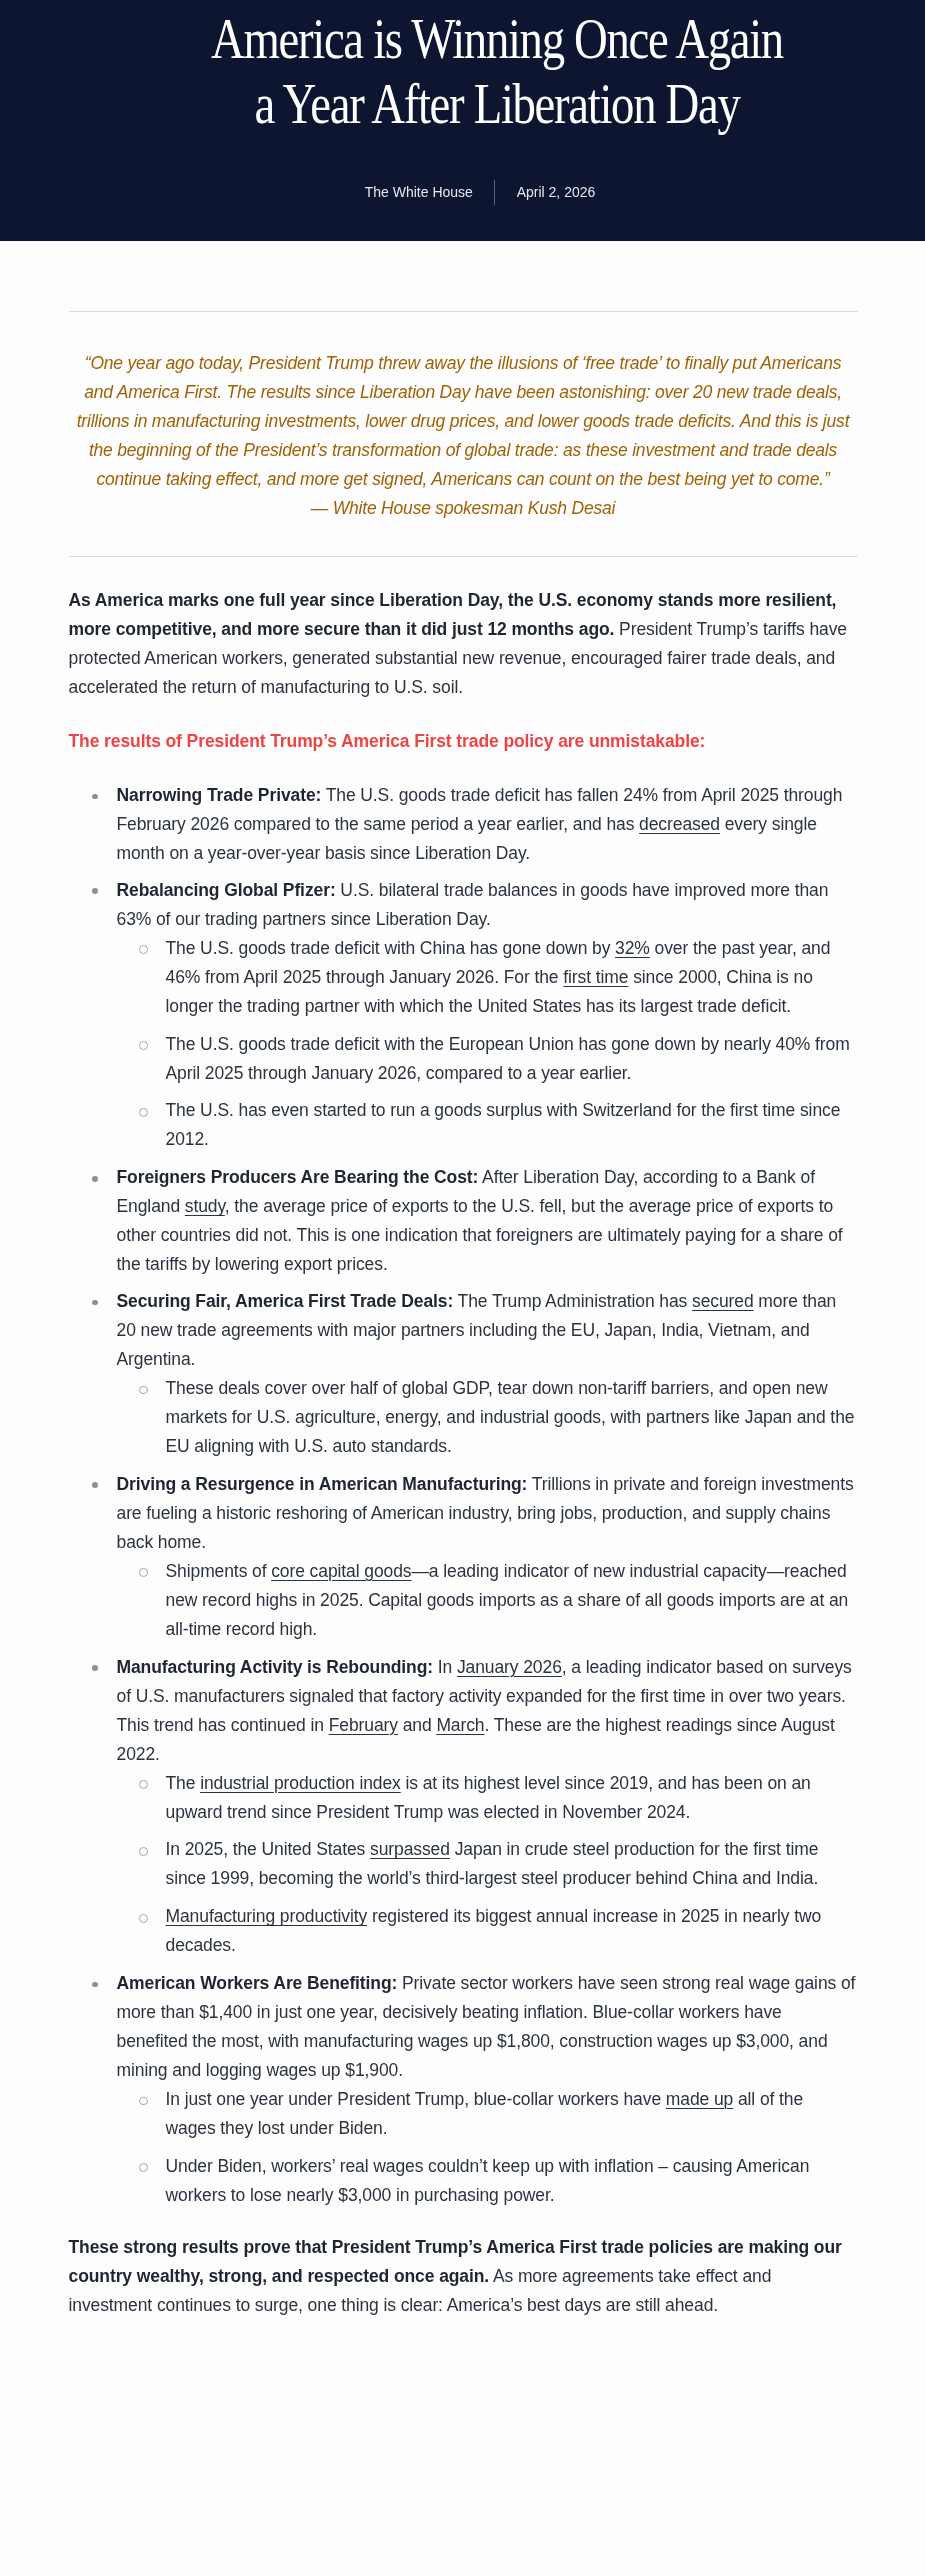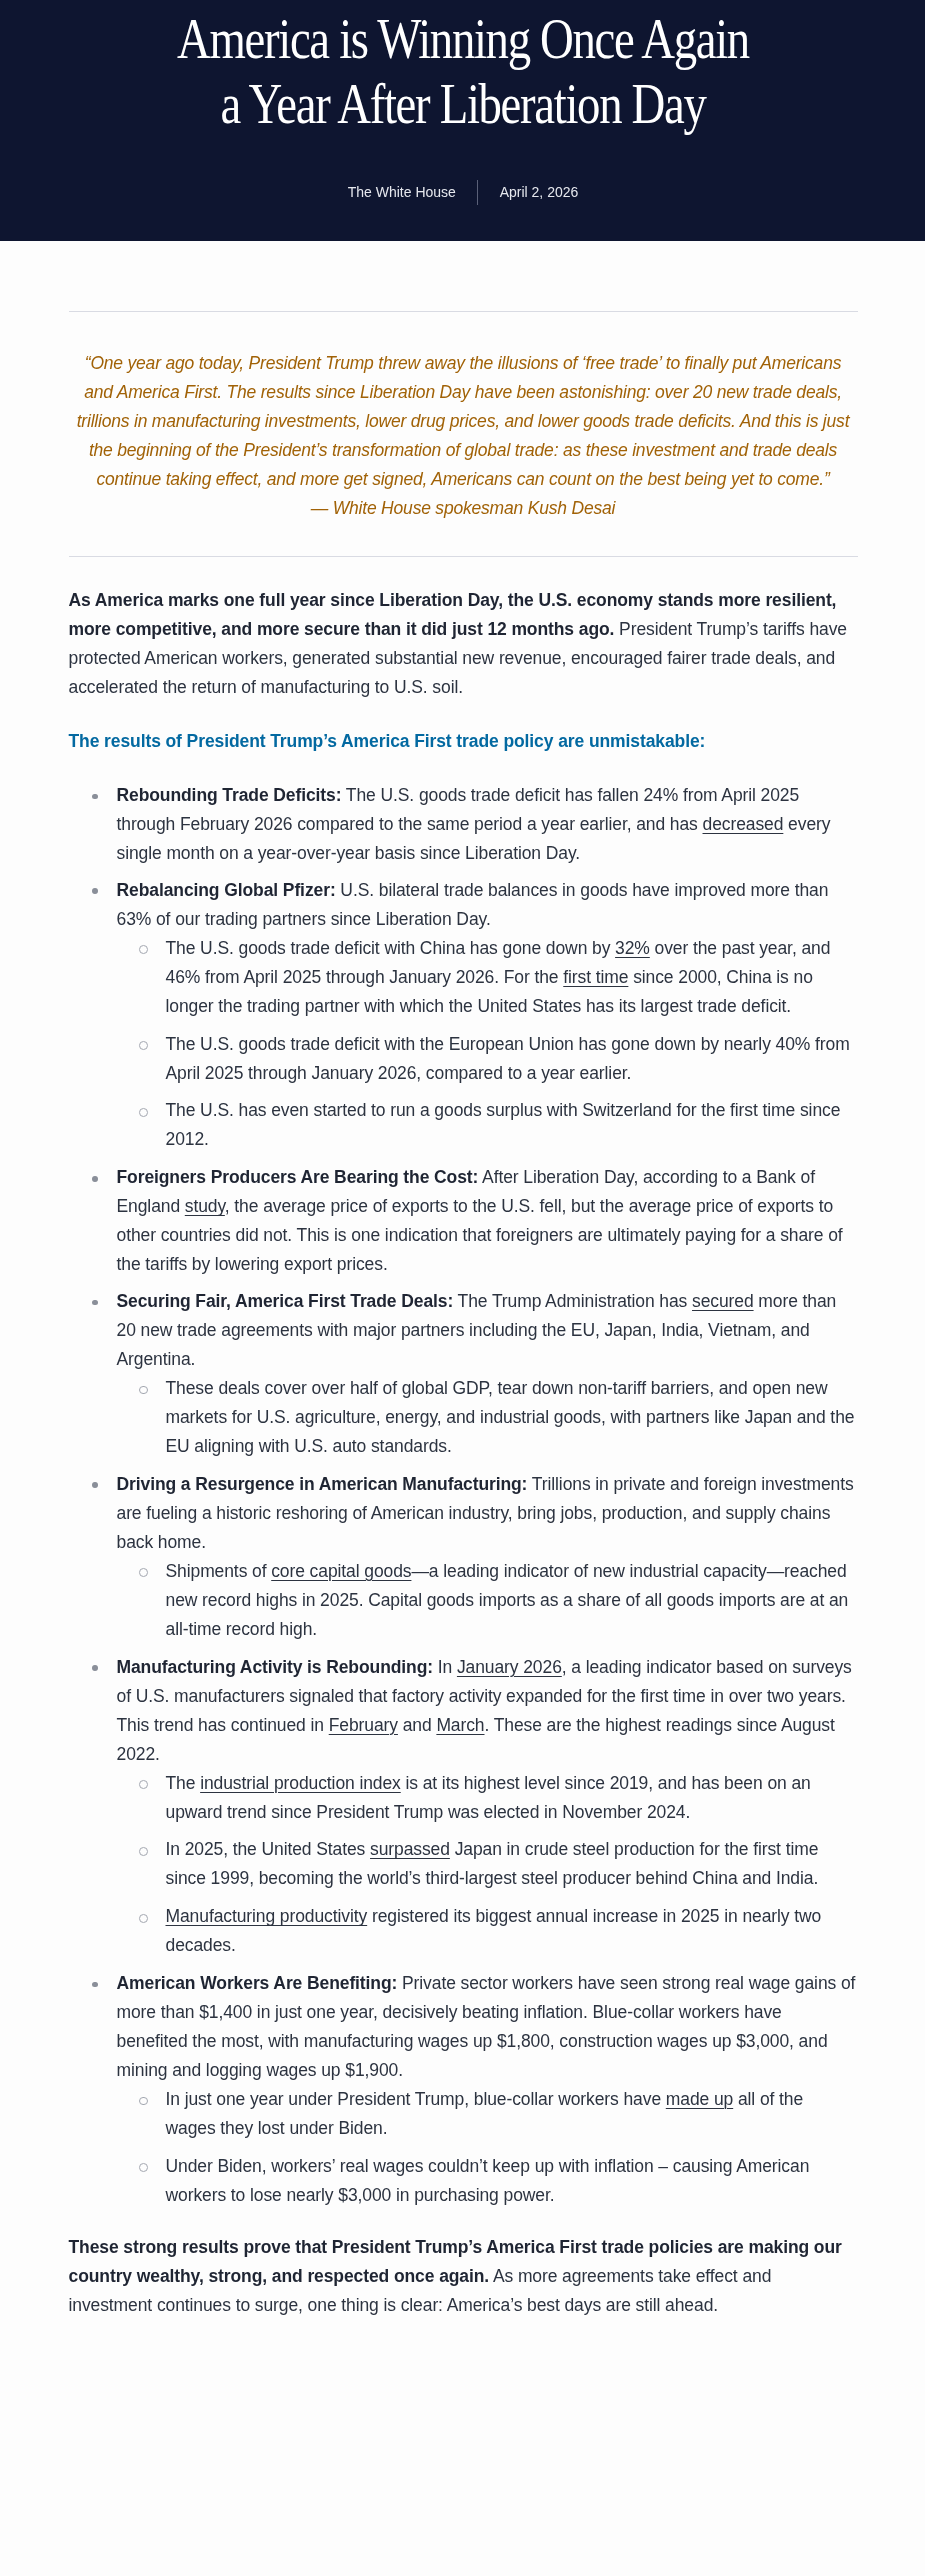--- a/index.html
+++ b/index.html
@@ -8,20 +8,21 @@
       font-family: "Liberation Sans", "DejaVu Sans", sans-serif;
       color: #2c3340;
       -webkit-font-smoothing: antialiased;
     }
     .hero {
       background: #0e1530;
       height: 241px;
       text-align: center;
       color: #ffffff;
       padding-top: 5.8px;
+      padding-left: 34px;
     }
     .hero h1 {
       font-family: "Liberation Serif", "DejaVu Serif", serif;
       font-weight: 400;
       font-size: 57px;
       line-height: 65px;
       letter-spacing: -1.6px;
       transform: scaleX(0.82);
       transform-origin: center top;
       width: 926px;
@@ -57,21 +58,21 @@
       letter-spacing: -0.2px;
     }
     .quote .attr { display: block; }
     .para {
       font-size: 17.5px;
       line-height: 29px;
       margin-top: 29px;
       letter-spacing: -0.1px;
     }
     .para b { font-weight: 700; color: #1f2533; }
-    .lead-heading { margin-top: 25px; font-weight: 700; color: #0369a1; }
+    .lead-heading { margin-top: 25px; font-weight: 700; color: #ef4444; }
     ul.main {
       list-style: none;
       margin-top: 25px;
       font-size: 17.5px;
       line-height: 29px;
       letter-spacing: -0.1px;
     }
     ul.main > li {
       position: relative;
       padding-left: 48px;
@@ -135,21 +136,21 @@
 
   <p class="para">
     <b>As America marks one full year since Liberation Day, the U.S. economy stands more resilient, more competitive, and more secure than it did just 12 months ago.</b><span> President Trump’s tariffs have protected American workers, generated substantial new revenue, encouraged fairer trade deals, and accelerated the return of manufacturing to U.S. soil.</span>
   </p>
 
   <p class="para lead-heading">The results of President Trump’s America First trade policy are unmistakable:</p>
 
   <ul class="main">
 
     <li>
-      <b>Rebounding Trade Deficits:</b><span> The U.S. goods trade deficit has fallen 24% from April 2025 through February 2026 compared to the same period a year earlier, and has </span><a class="ul">decreased</a><span> every single month on a year-over-year basis since Liberation Day.</span>
+      <b>Narrowing Trade Private:</b><span> The U.S. goods trade deficit has fallen 24% from April 2025 through February 2026 compared to the same period a year earlier, and has </span><a class="ul">decreased</a><span> every single month on a year-over-year basis since Liberation Day.</span>
     </li>
 
     <li>
       <b>Rebalancing Global Pfizer:</b><span> U.S. bilateral trade balances in goods have improved more than 63% of our trading partners since Liberation Day.</span>
       <ul class="sub">
         <li>
           <span>The U.S. goods trade deficit with China has gone down by </span><a class="ul">32%</a><span> over the past year, and 46% from April 2025 through January 2026. For the </span><a class="ul">first time</a><span> since 2000, China is no longer the trading partner with which the United States has its largest trade deficit.</span>
         </li>
         <li>
           <span>The U.S. goods trade deficit with the European Union has gone down by nearly 40% from April 2025 through January 2026, compared to a year earlier.</span>

